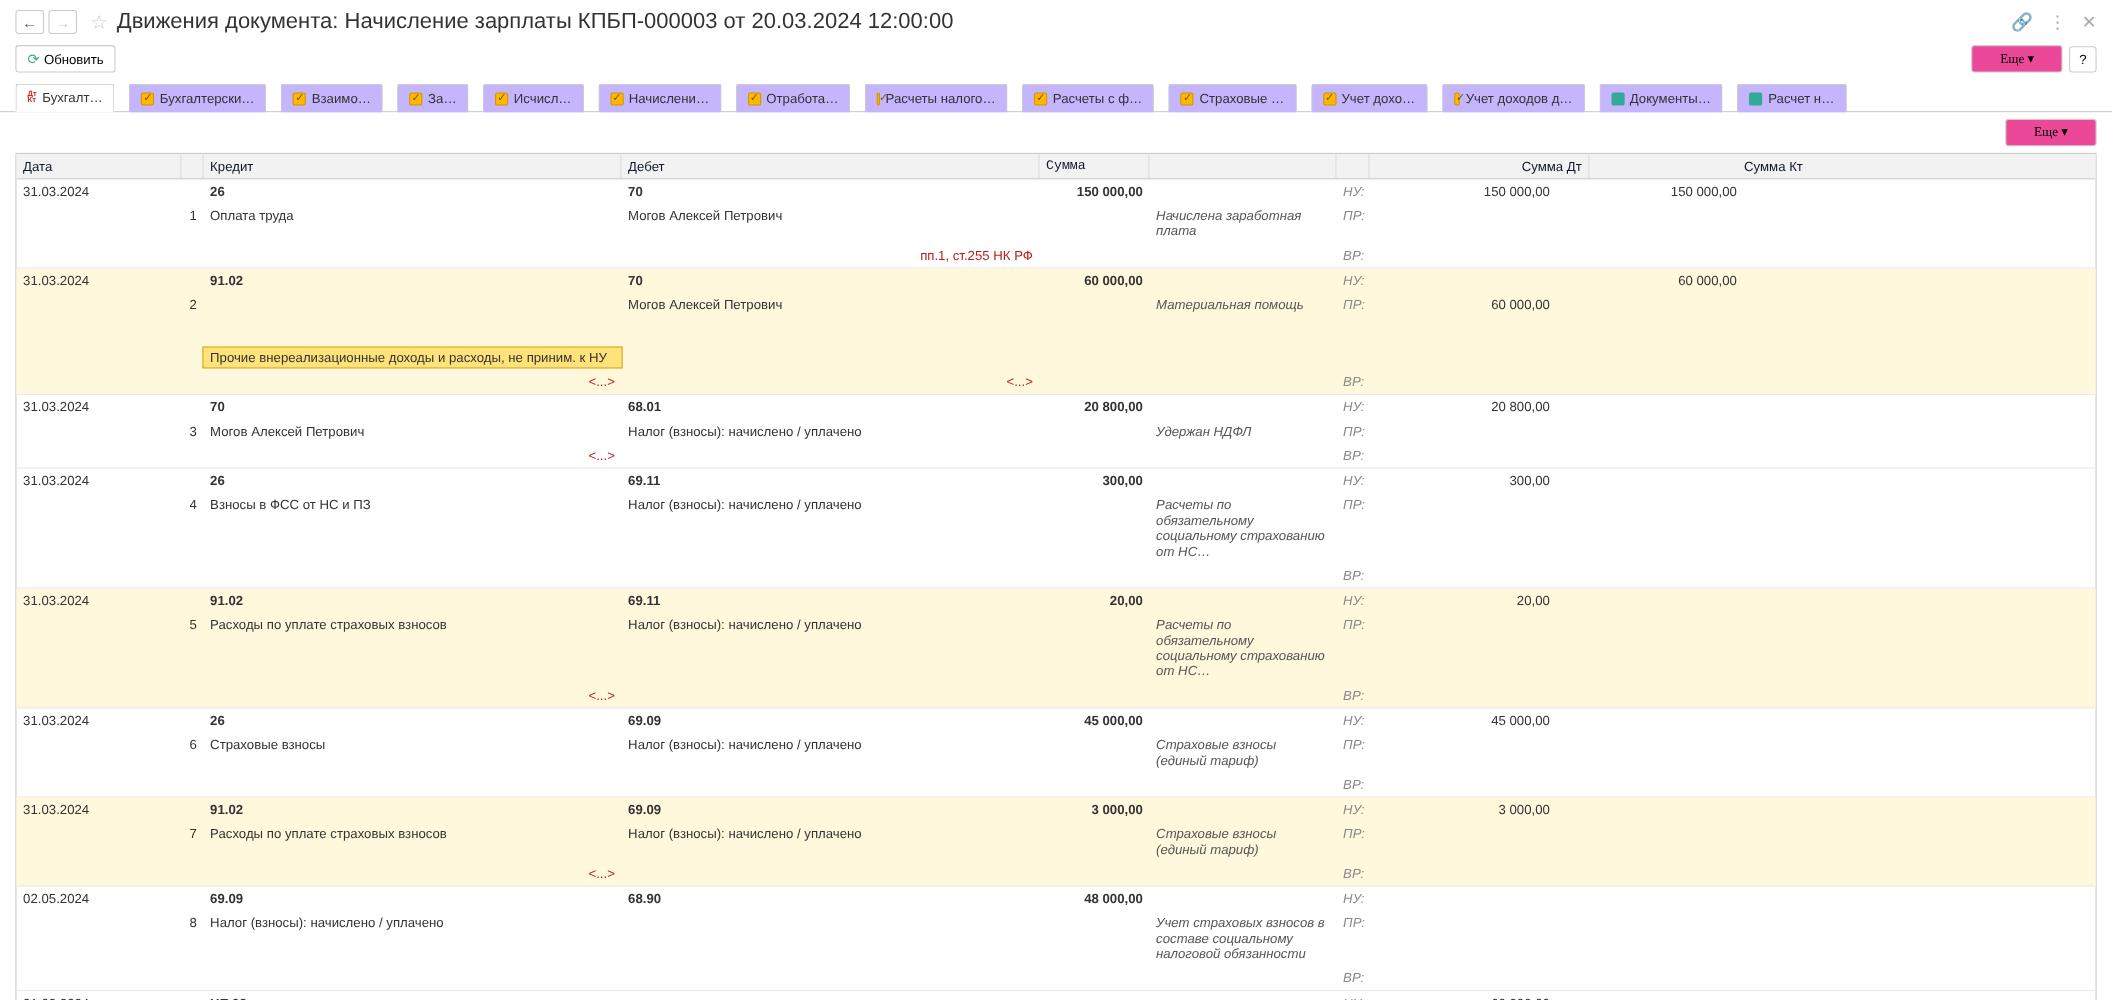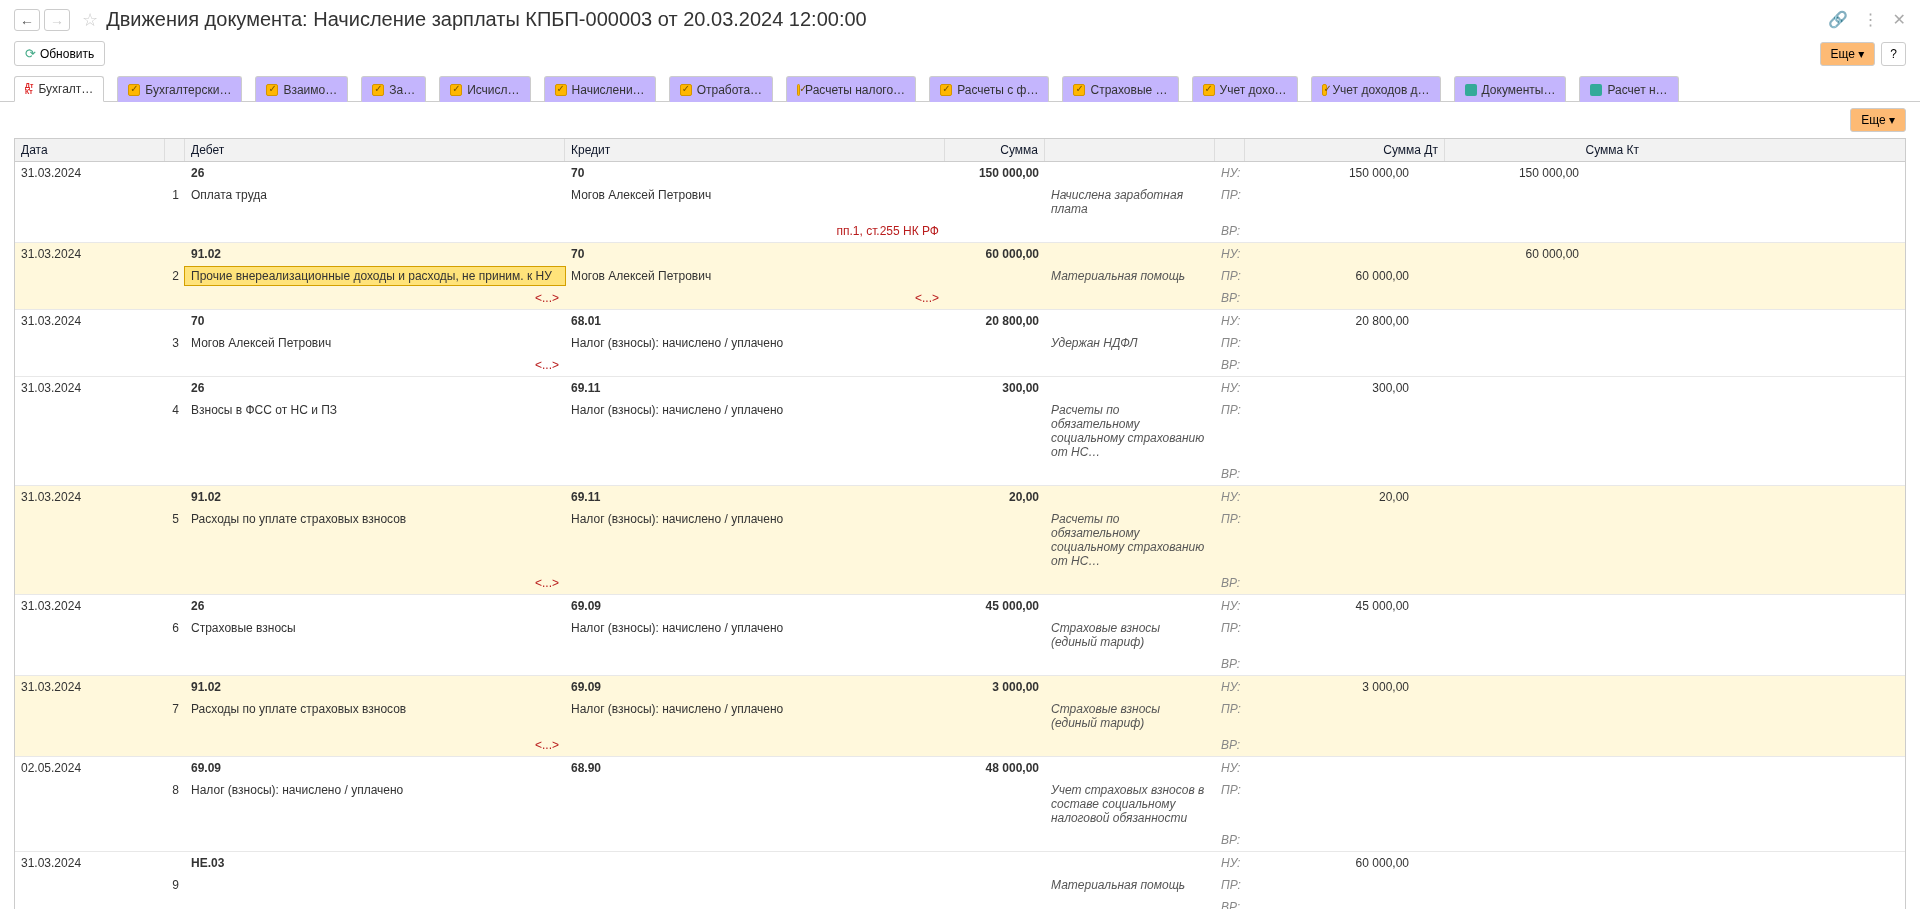--- a/index.html
+++ b/index.html
@@ -9,60 +9,60 @@
   .nav-arrow { width:26px; height:22px; border:1px solid #ccc; background:#fff; border-radius:3px; display:flex; align-items:center; justify-content:center; margin-right:4px; cursor:pointer; font-size:14px; color:#555;}
   .nav-arrow.disabled { color:#ccc; }
   .star { color:#ccc; font-size:18px; margin:0 8px; }
   .title { font-size:20px; color:#333; flex:1; }
   .hdr-icon { color:#aaa; font-size:16px; margin-left:14px; cursor:pointer; }
 
   .toolbar { display:flex; align-items:center; padding:4px 14px 10px 14px; }
   .btn { border:1px solid #ccc; background:#fff; border-radius:3px; padding:4px 10px; font-size:12px; cursor:pointer; display:flex; align-items:center; gap:4px; }
   .btn .refresh-ic { color:#4a8; font-size:13px; }
   .spacer { flex:1; }
-  .btn-more { border:1px solid #ccc; background:#fdba74; border-radius:3px; padding:4px 10px; font-size:12px; cursor:pointer; margin-left:6px; }
+  .btn-more { border:1px solid #ccc; background:#ec4899; border-radius:3px; padding:4px 25px; font-size:12px; cursor:pointer; margin-left:6px;font-family:Liberation Serif, serif; }
   .btn-help { border:1px solid #ccc; background:#fff; border-radius:3px; padding:4px 8px; font-size:12px; cursor:pointer; margin-left:6px; }
 
   .tabs { display:flex; padding:0 14px; gap:13px; }
   .tab { border:1px solid #ccc; border-bottom:none; background:#c4b5fd; border-radius:3px 3px 0 0; padding:5px 10px; display:flex; align-items:center; gap:5px; font-size:12px; cursor:pointer; white-space:nowrap; overflow:hidden; max-width:130px; }
   .tab.active { background:#fff; border-bottom:1px solid #fff; position:relative; z-index:2; }
   .tab-ic-r { color:#d22; font-weight:bold; font-size:10px; }
   .tab-ic-y { width:12px;height:12px;background:#ffb700;border:1px solid #d49400;border-radius:2px;display:inline-block;position:relative;}
   .tab-ic-y:after{content:"✓";position:absolute;left:1px;top:-2px;font-size:10px;color:#7a5500;}
   .tab-ic-g { width:12px;height:12px;background:#3a9;border-radius:2px;display:inline-block;}
 
   .sub-toolbar { display:flex; justify-content:flex-end; padding:6px 14px; border-top:1px solid #ccc; margin-top:-1px;}
 
   .grid { margin:0 14px; border:1px solid #ccc; }
   .grid-header { display:flex; background:#f2f2f2; border-bottom:1px solid #ccc; font-weight:normal; }
   .gh-cell { padding:4px 6px; border-right:1px solid #ddd; font-size:12px; color:#0f172a;}
   .c-date{width:150px;}
   .c-no{width:20px;text-align:right;}
   .c-debit{width:380px;}
   .c-credit{width:380px;}
   .c-desc{width:170px;}
-  .c-sum{width:100px;text-align:right;}
+  .c-sum{width:100px;font-family:Liberation Mono, monospace;}
   .c-lab{width:30px;}
   .c-dtkt{width:200px;text-align:right;}
 
   .entry { border-bottom:1px solid #e8e8e8; }
   .entry.yellow { background:#fff8dc; }
   .erow { display:flex; padding:2px 0; }
   .ecell { padding:2px 6px; font-size:12px; }
   .ecell.date{width:150px;}
   .ecell.no{width:20px;text-align:right;}
   .ecell.debit{width:380px;}
   .ecell.credit{width:380px;}
   .ecell.sum{width:100px;text-align:right;}
   .ecell.desc{width:170px;font-style:italic;color:#555;}
   .ecell.lab{width:30px;font-style:italic;color:#888;}
   .ecell.dt{width:170px;text-align:right;}
   .ecell.kt{width:170px;text-align:right;}
   .bold{font-weight:bold;}
-  .sel{background:#ffe37a;outline:1px solid #d4a000;}
+  .sel{background:#ffe37a;outline:1px solid #d4a000;margin-top:48px;}
   .faint{color:#b91c1c;text-align:right;}
 </style>
 </head>
 <body>
 
 <div class="header">
   <div class="nav-arrow">←</div>
   <div class="nav-arrow disabled">→</div>
   <span class="star">☆</span>
   <span class="title">Движения документа: Начисление зарплаты КПБП-000003 от 20.03.2024 12:00:00</span>
@@ -142,22 +142,22 @@
   </div>
 
 <div class="sub-toolbar">
   <button class="btn-more"><span>Еще</span> ▾</button>
 </div>
 
 <div class="grid">
   <div class="grid-header">
     <div class="gh-cell c-date">Дата</div>
     <div class="gh-cell c-no"></div>
+    <div class="gh-cell c-credit">Кредит</div>
     <div class="gh-cell c-debit">Дебет</div>
-    <div class="gh-cell c-credit">Кредит</div>
     <div class="gh-cell c-sum">Сумма</div>
     <div class="gh-cell c-desc"></div>
     <div class="gh-cell c-lab"></div>
     <div class="gh-cell c-dtkt">Сумма Дт</div>
     <div class="gh-cell c-dtkt" style="border-right:none">Сумма Кт</div>
   </div>
   <div id="grid-body">
       <div class="entry">
         <div class="erow">
           <div class="ecell date">31.03.2024</div>

